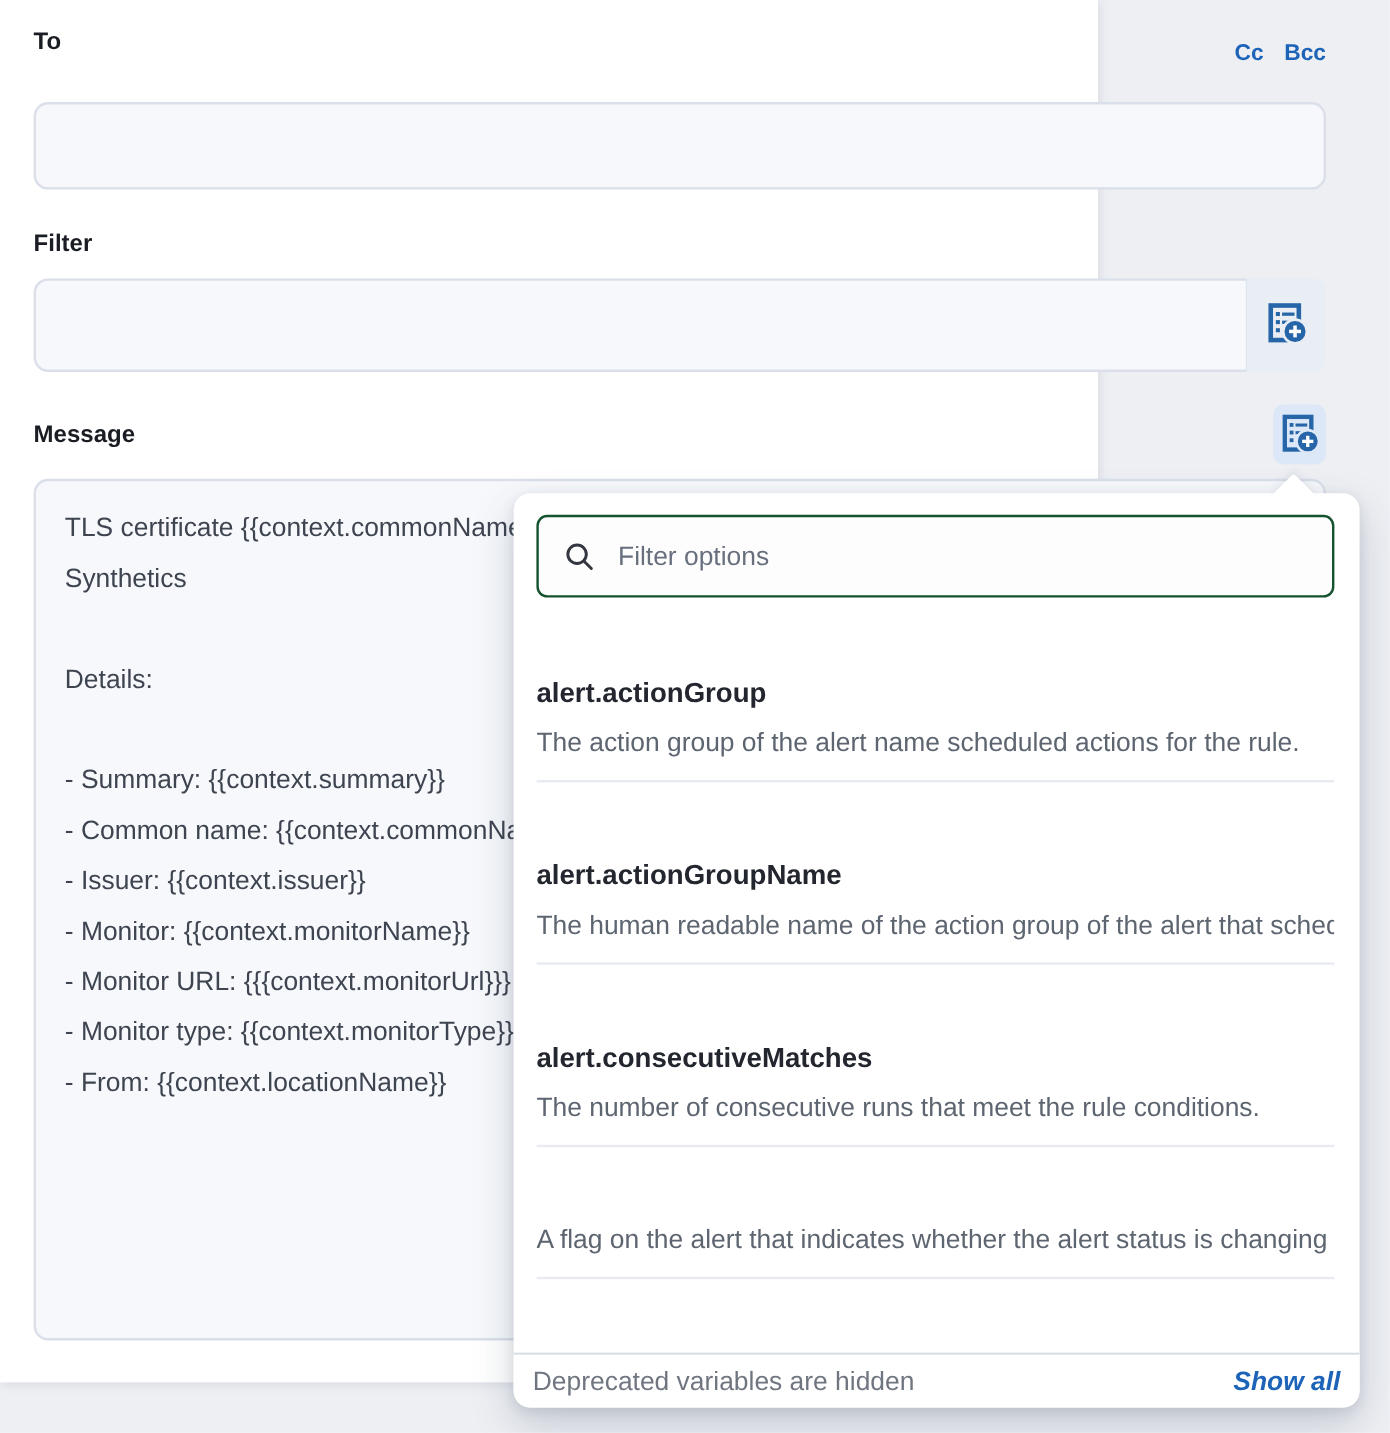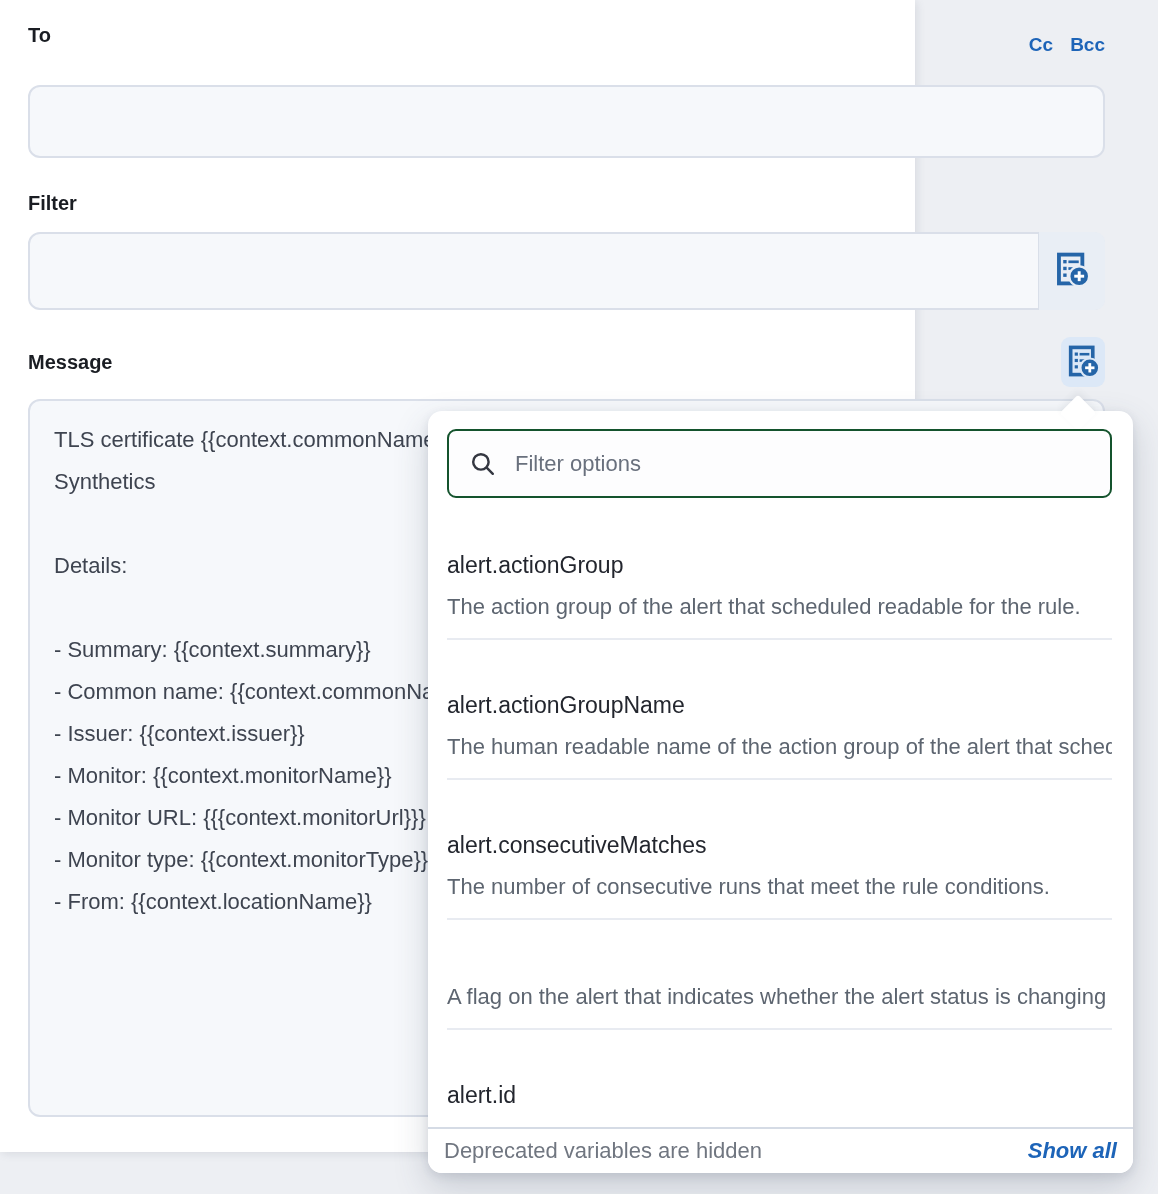--- a/index.html
+++ b/index.html
@@ -51,21 +51,21 @@
   .pop-filter { position:absolute; left:19px; top:18px; right:21px; height:69px; }
   .pop-filter input { width:100%; height:100%; border:2px solid #14532d; border-radius:9px;
                       background:#fdfdfe; font-size:22px; color:#343741; outline:none;
                       padding:0 20px 0 66px; font-family:"Liberation Sans", sans-serif; }
   .pop-filter input::placeholder { color:#69707d; }
   .search-ic { position:absolute; left:22px; top:21px; pointer-events:none; }
 
   .pop-list { position:absolute; left:19px; right:21px; top:89px; bottom:56px;
               overflow:hidden; }
   .var-item { padding:50px 0 16px; border-bottom:2px solid #e8ebf1; cursor:pointer; }
-  .var-name { font-size:23px; line-height:30px; font-weight:400; color:#23262e; }
+  .var-name { font-size:23px; line-height:30px; font-weight:700; color:#23262e;margin-top:12px; }
   .var-desc { margin-top:12px; font-size:22px; line-height:30px; color:#5d6570;
               white-space:nowrap; overflow:hidden; }
 
   .pop-footer { position:absolute; left:0; right:0; bottom:0; height:46px;
                 border-top:2px solid #d5dbe5; display:flex; align-items:center;
                 justify-content:space-between; padding:0 16px; background:#fff;
                 border-radius:0 0 14px 14px; }
   .footer-note { font-size:22px; color:#707680; }
   .footer-link { font-size:22px; font-weight:600; color:#1d64b8; cursor:pointer;font-style:italic; }
 </style>
@@ -147,21 +147,21 @@
           <line x1="10.1" y1="10.1" x2="13.6" y2="13.6" stroke="#343741" stroke-width="1.4" stroke-linecap="round"></line>
         </svg>
       </span>
       <input placeholder="Filter options" style="">
     </div>
 
     <div class="pop-list">
 
         <div class="var-item">
           <div class="var-name">alert.actionGroup</div>
-          <div class="var-desc">The action group of the alert that scheduled readable for the rule.</div>
+          <div class="var-desc">The action group of the alert name scheduled actions for the rule.</div>
         </div>
 
         <div class="var-item">
           <div class="var-name">alert.actionGroupName</div>
           <div class="var-desc">The human readable name of the action group of the alert that scheduled actions for the rule.</div>
         </div>
 
         <div class="var-item">
           <div class="var-name">alert.consecutiveMatches</div>
           <div class="var-desc">The number of consecutive runs that meet the rule conditions.</div>

